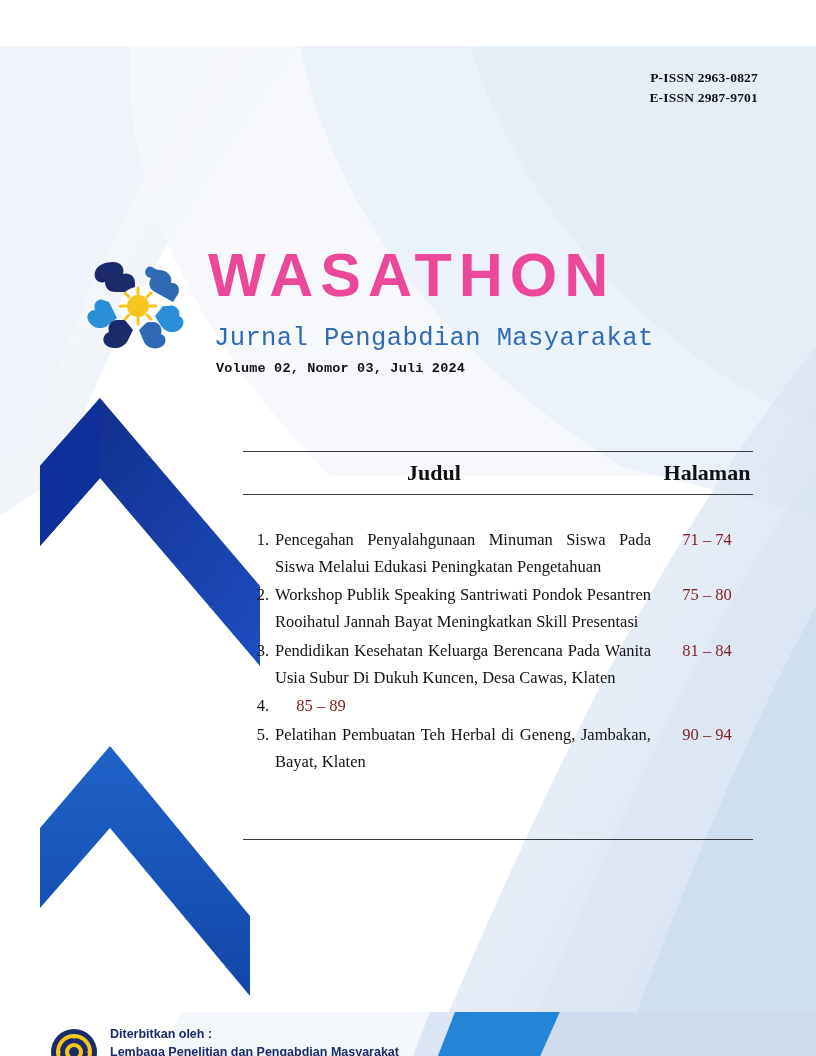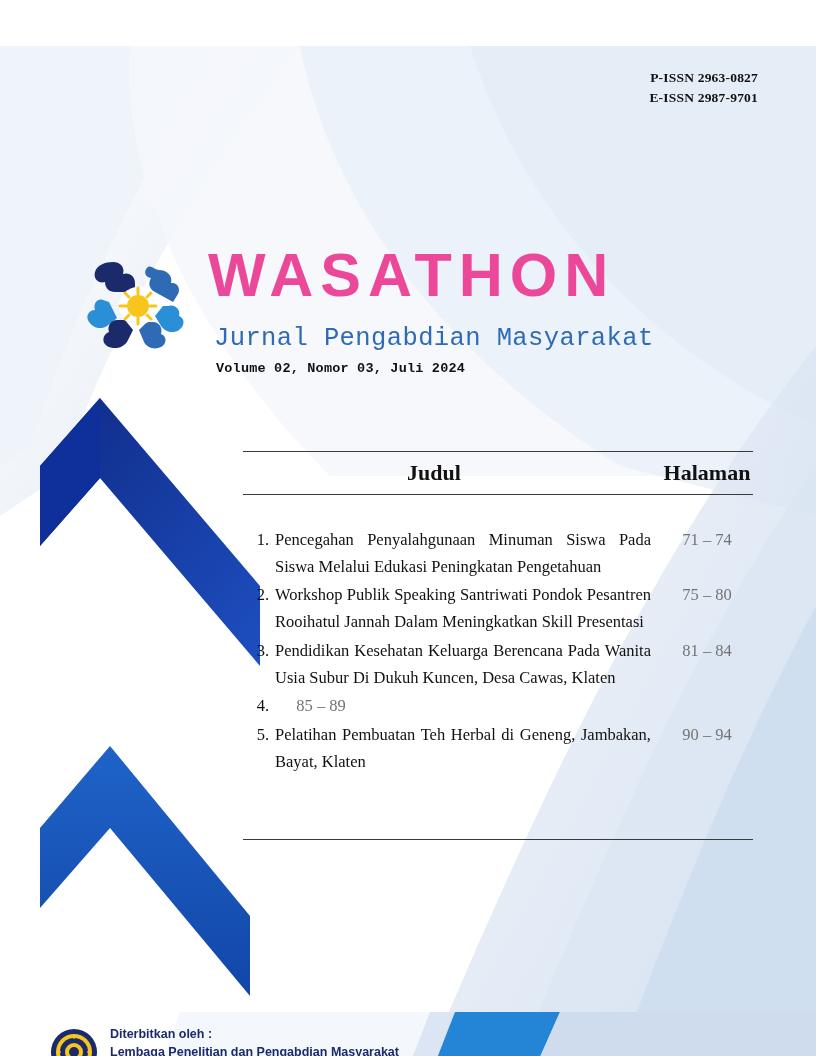--- a/index.html
+++ b/index.html
@@ -79,21 +79,21 @@
   }
   .toc-row .title {
     flex:1;
     font-size:16.5px; color:#111; line-height:1.62;
     text-align: justify;
     text-align-last: left;
     padding-right: 10px;
   }
   .toc-row .pages {
     width: 92px; text-align:center;
-    font-size:16.5px; color:#737373; line-height:1.62;
+    font-size:16.5px; color:#7f1d1d; line-height:1.62;
   }
   .toc .rule.bottom { margin-top: 64px; }
 
   
   .footer { position:absolute; left:0; bottom:0; width:816px; height:92px; }
   .footer-seal { position:absolute; left:50px; top:18px; width:48px; height:48px; }
   .footer-text {
     position:absolute; left:110px; top:16px;
     font-family: "Liberation Sans", sans-serif;
     font-weight: bold;
@@ -192,21 +192,21 @@
     <div class="rule"></div>
 
     <div class="toc-body">
       <div class="toc-row">
         <div class="num">1.</div>
         <div class="title">Pencegahan Penyalahgunaan Minuman Siswa Pada Siswa Melalui Edukasi Peningkatan Pengetahuan</div>
         <div class="pages">71 – 74</div>
       </div>
       <div class="toc-row">
         <div class="num">2.</div>
-        <div class="title">Workshop Publik Speaking Santriwati Pondok Pesantren Rooihatul Jannah Dalam Meningkatkan Skill Presentasi</div>
+        <div class="title">Workshop Publik Speaking Santriwati Pondok Pesantren Rooihatul Jannah Bayat Meningkatkan Skill Presentasi</div>
         <div class="pages">75 – 80</div>
       </div>
       <div class="toc-row">
         <div class="num">3.</div>
         <div class="title">Pendidikan Kesehatan Keluarga Berencana Pada Wanita Usia Subur Di Dukuh Kuncen, Desa Cawas, Klaten</div>
         <div class="pages">81 – 84</div>
       </div>
       <div class="toc-row">
         <div class="num">4.</div>
         <div class="pages">85 – 89</div>

